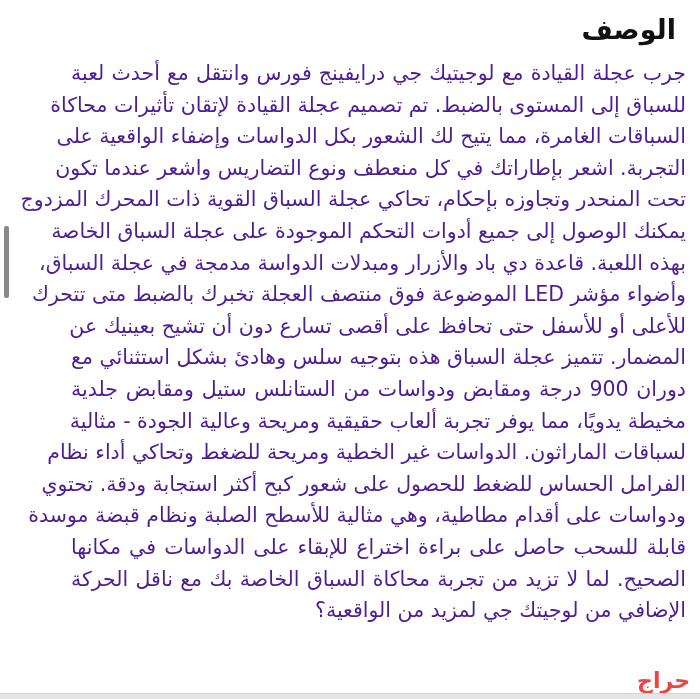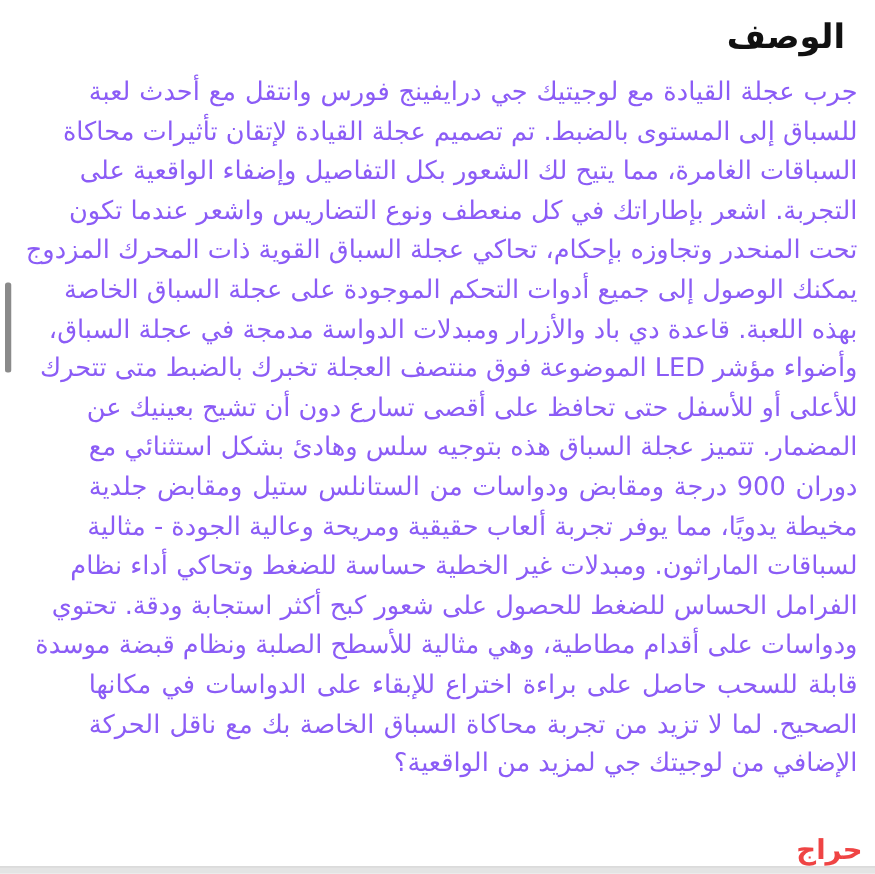--- a/index.html
+++ b/index.html
@@ -36,21 +36,21 @@
     .body-text {
       position: absolute;
       top: 58px;
       right: 14px;
       width: 615px;
       direction: rtl;
       text-align: justify;
       text-align-last: right;
       font-size: 20.5px;
       line-height: 31.6px;
-      color: #8b5cf6;
+      color: #4c1d95;
       margin: 0;
     }
     .body-text .line {
       display: block;
       white-space: nowrap;
       text-align: justify;
       text-align-last: justify;
     }
     .body-text .line.last {
       text-align-last: right;
@@ -86,31 +86,31 @@
   </style>
 </head>
 <body>
 
 <div class="page">
   <h1 class="title">الوصف</h1>
 
   <div class="body-text">
     <span class="line">جرب عجلة القيادة مع لوجيتيك جي درايفينج فورس وانتقل مع أحدث لعبة</span>
     <span class="line">للسباق إلى المستوى بالضبط. تم تصميم عجلة القيادة لإتقان تأثيرات محاكاة</span>
-    <span class="line">السباقات الغامرة، مما يتيح لك الشعور بكل التفاصيل وإضفاء الواقعية على</span>
+    <span class="line">السباقات الغامرة، مما يتيح لك الشعور بكل الدواسات وإضفاء الواقعية على</span>
     <span class="line">التجربة. اشعر بإطاراتك في كل منعطف ونوع التضاريس واشعر عندما تكون</span>
     <span class="line">تحت المنحدر وتجاوزه بإحكام، تحاكي عجلة السباق القوية ذات المحرك المزدوج</span>
     <span class="line">يمكنك الوصول إلى جميع أدوات التحكم الموجودة على عجلة السباق الخاصة</span>
     <span class="line">بهذه اللعبة. قاعدة دي باد والأزرار ومبدلات الدواسة مدمجة في عجلة السباق،</span>
     <span class="line">وأضواء مؤشر LED الموضوعة فوق منتصف العجلة تخبرك بالضبط متى تتحرك</span>
     <span class="line">للأعلى أو للأسفل حتى تحافظ على أقصى تسارع دون أن تشيح بعينيك عن</span>
     <span class="line">المضمار. تتميز عجلة السباق هذه بتوجيه سلس وهادئ بشكل استثنائي مع</span>
     <span class="line">دوران 900 درجة ومقابض ودواسات من الستانلس ستيل ومقابض جلدية</span>
     <span class="line">مخيطة يدويًا، مما يوفر تجربة ألعاب حقيقية ومريحة وعالية الجودة - مثالية</span>
-    <span class="line">لسباقات الماراثون. ومبدلات غير الخطية حساسة للضغط وتحاكي أداء نظام</span>
+    <span class="line">لسباقات الماراثون. الدواسات غير الخطية ومريحة للضغط وتحاكي أداء نظام</span>
     <span class="line">الفرامل الحساس للضغط للحصول على شعور كبح أكثر استجابة ودقة. تحتوي</span>
     <span class="line">ودواسات على أقدام مطاطية، وهي مثالية للأسطح الصلبة ونظام قبضة موسدة</span>
     <span class="line">قابلة للسحب حاصل على براءة اختراع للإبقاء على الدواسات في مكانها</span>
     <span class="line">الصحيح. لما لا تزيد من تجربة محاكاة السباق الخاصة بك مع ناقل الحركة</span>
     <span class="line last">الإضافي من لوجيتك جي لمزيد من الواقعية؟</span>
   </div>
 
   <div class="scrollbar"></div>
 
   <div class="watermark">حراج</div>

